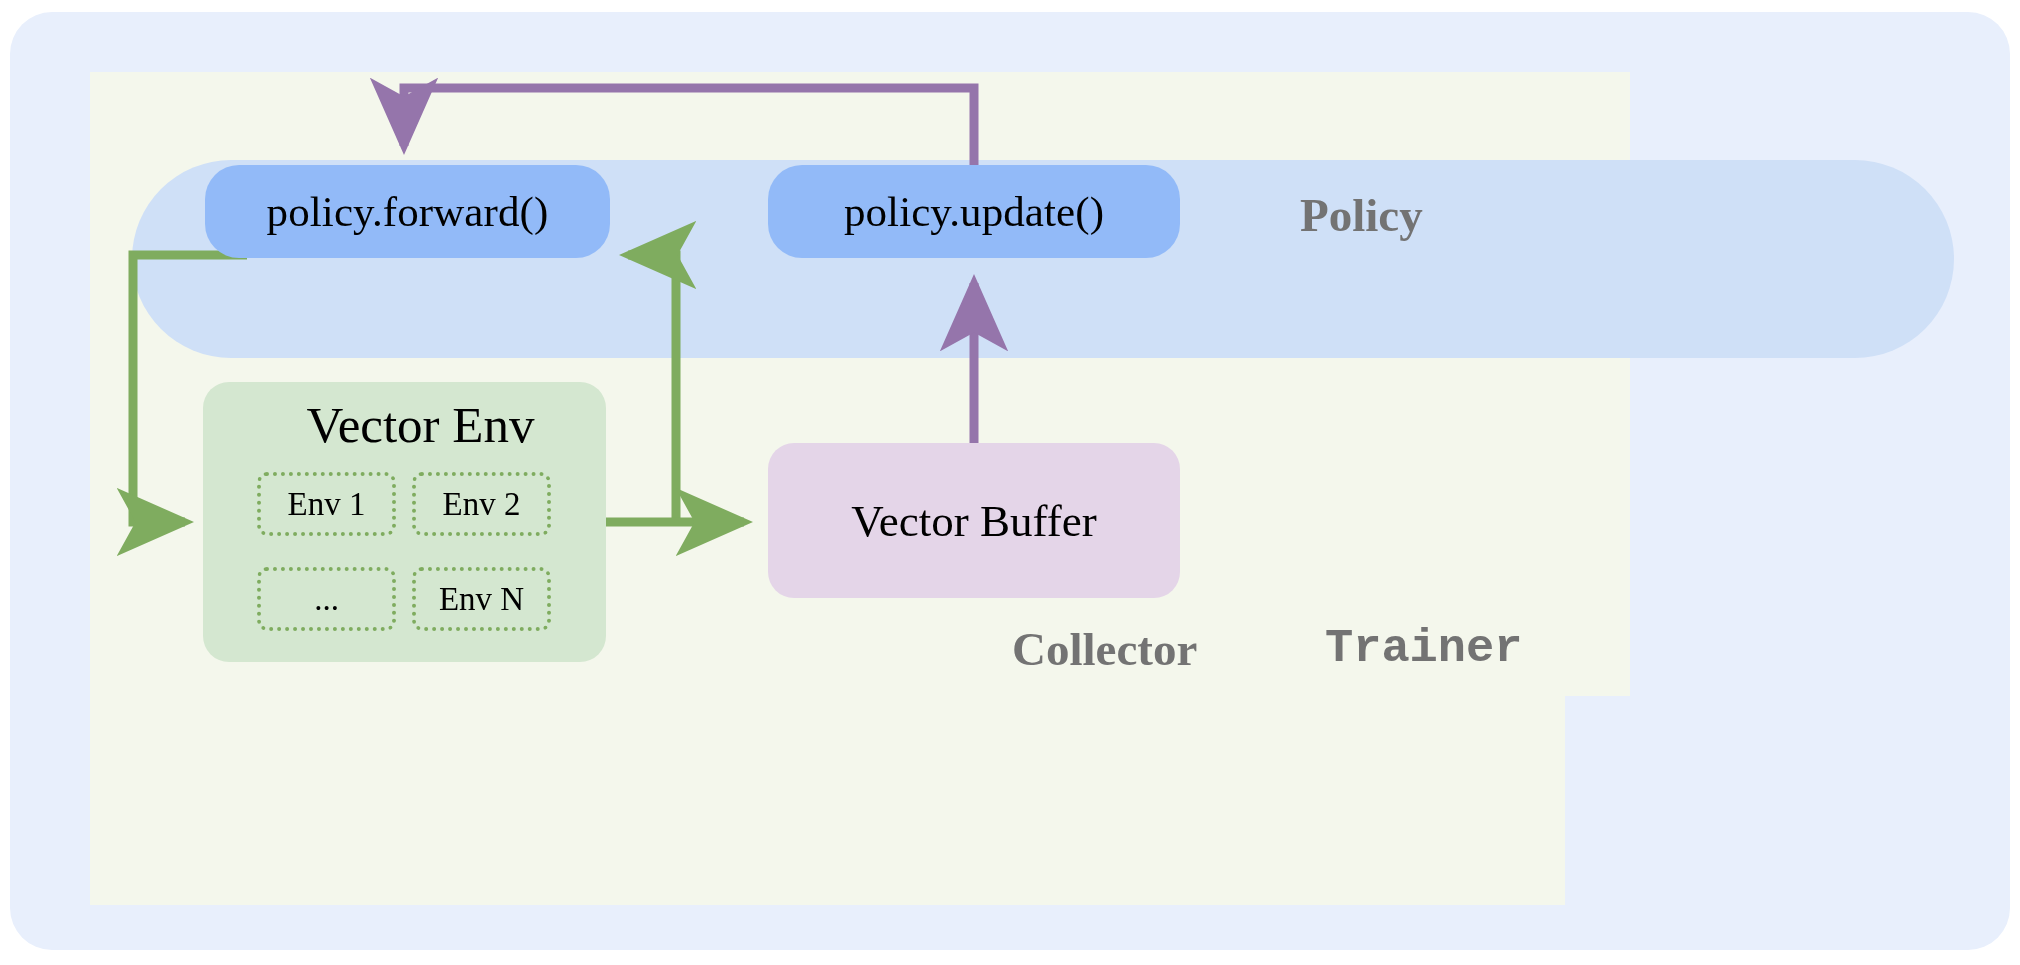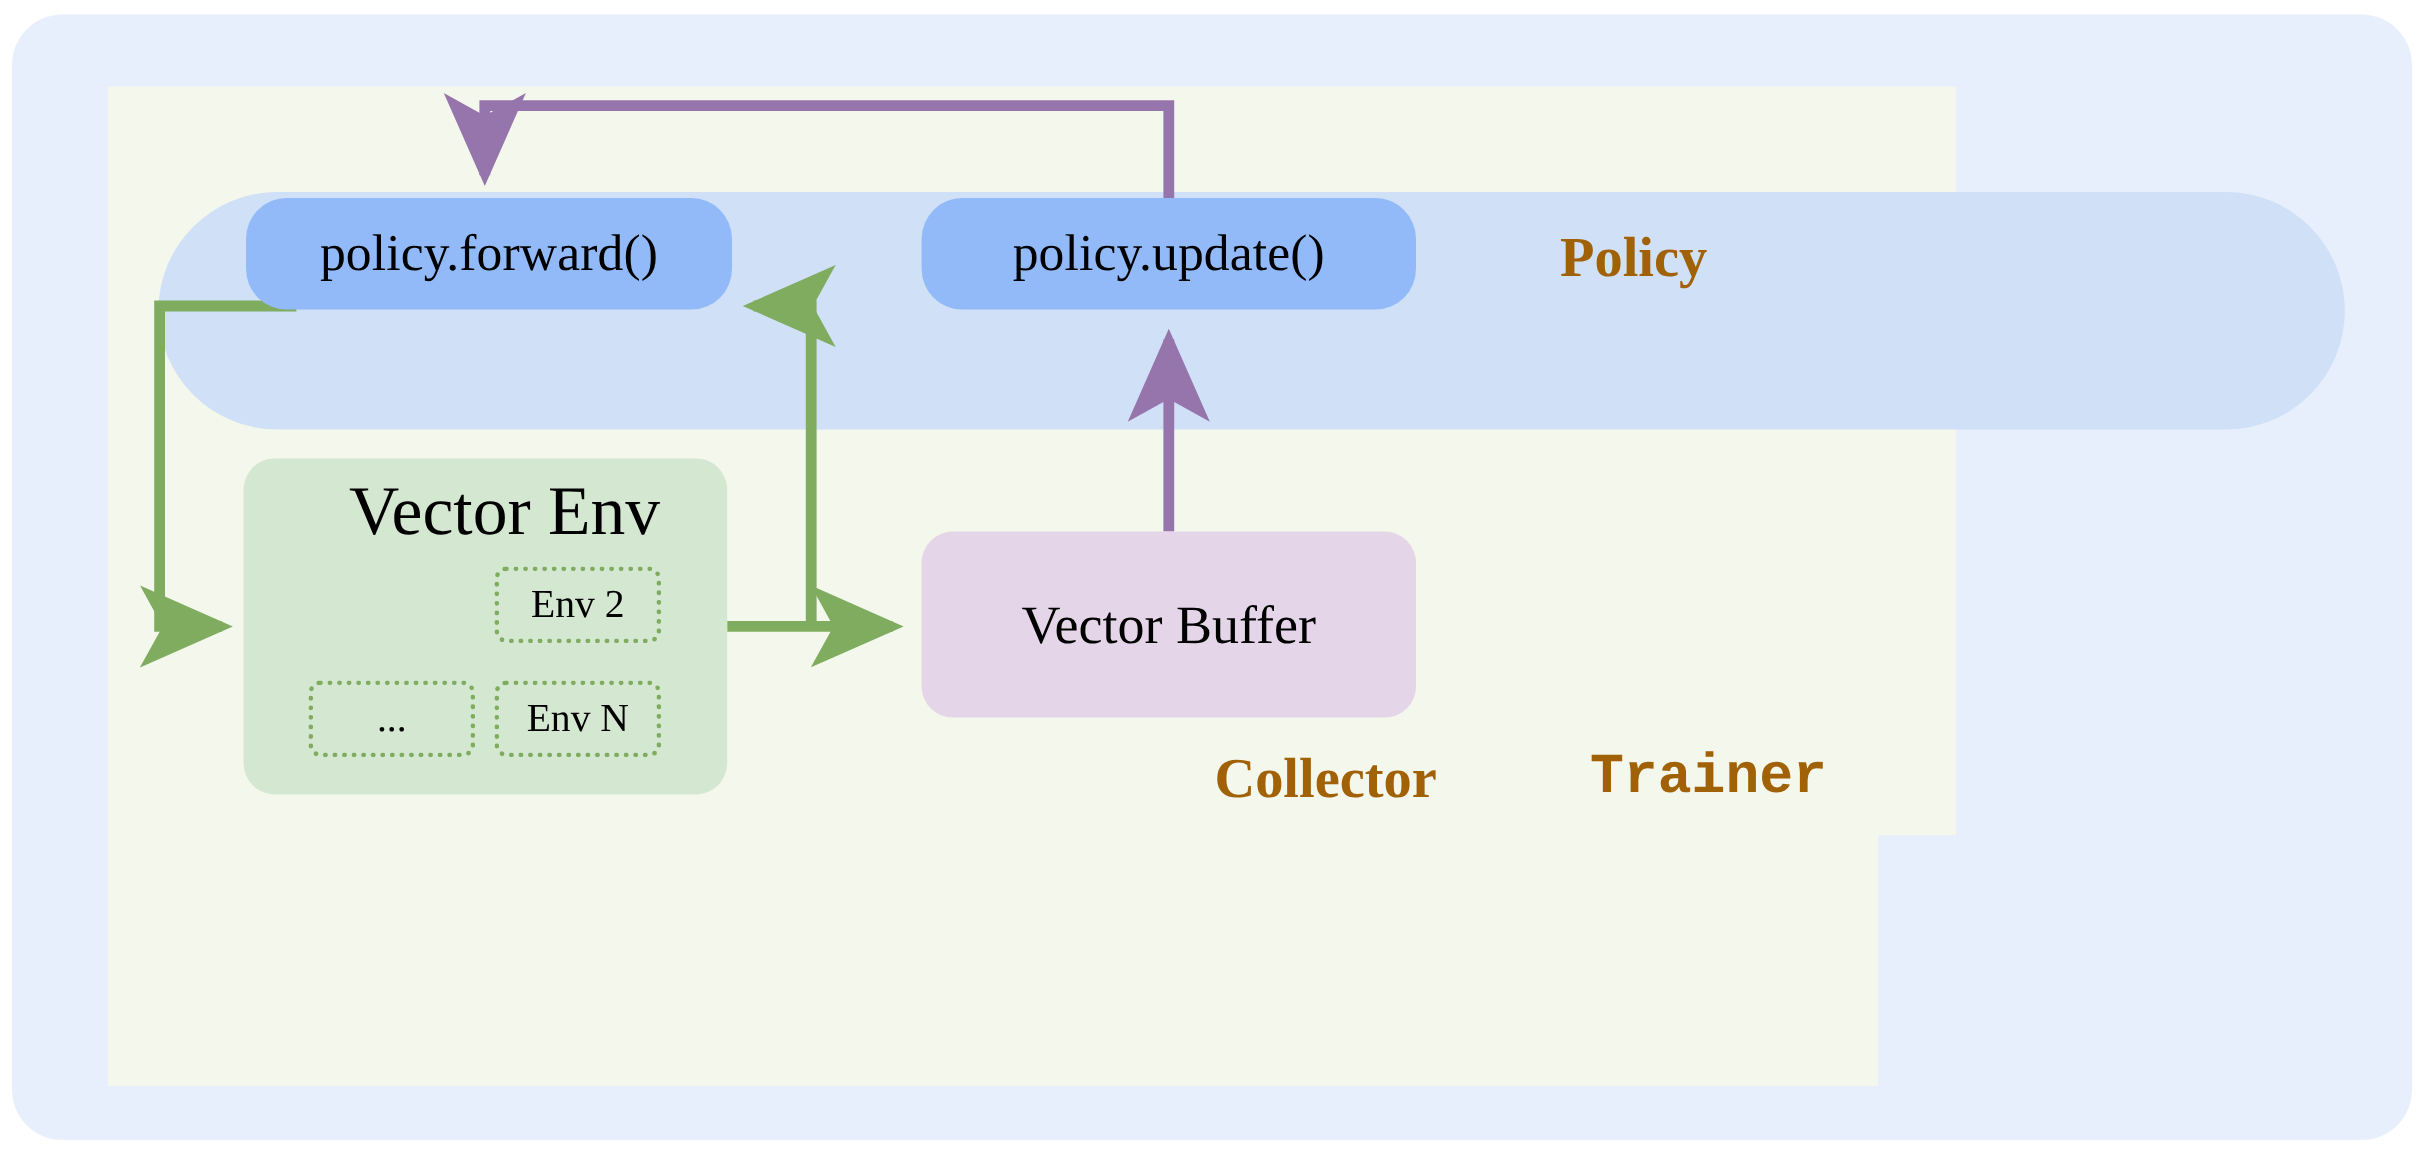--- a/index.html
+++ b/index.html
@@ -36,21 +36,21 @@
   #policy-update{left:768px;top:165px;width:412px;height:93px;}
 
   
   #vector-env-box{
     left:203px;top:382px;width:403px;height:280px;
     background:#d4e7d0;border-radius:26px;
   }
   #vector-env-title{
     left:203px;top:398px;width:435px;height:54px;
     display:flex;align-items:center;justify-content:center;
-    font-size:58px;color:#000;
+    font-size:51px;color:#000;
   }
   .env-cell{
     background:transparent;
     border:4px dotted #7fac5f;border-radius:10px;
     display:flex;align-items:center;justify-content:center;
     font-size:33px;color:#000;
   }
   #env-1{left:257px;top:472px;width:131px;height:56px;}
   #env-2{left:412px;top:472px;width:131px;height:56px;}
   #env-dots{left:257px;top:567px;width:131px;height:56px;}
@@ -58,21 +58,21 @@
 
   
   #vector-buffer-box{
     left:768px;top:443px;width:412px;height:155px;
     background:#e4d5e8;border-radius:26px;
     display:flex;align-items:center;justify-content:center;
     font-size:45px;color:#000;
   }
 
   
-  .caption{font-weight:bold;color:#a16207;}
+  .caption{font-weight:bold;color:#737373;}
   #policy-caption{left:1300px;top:188px;font-size:47px;}
   #collector-caption{left:1012px;top:622px;font-size:47px;}
   #trainer-caption{left:1325px;top:622px;font-size:47px;font-family:Liberation Mono, monospace;}
 
   
   #arrows{left:0;top:0;width:2020px;height:965px;}
 </style>
 </head>
 <body>
 
@@ -104,20 +104,21 @@
     <path d="M 974,165 L 974,88 L 404,88 L 404,146" fill="none" stroke="#9575ab" stroke-width="9" marker-end="url(#pur-arrow)"></path>
   </svg>
 
   <div class="abs pill" id="policy-update">policy.update()</div>
 
   <div class="abs pill" id="policy-forward">policy.forward()</div>
 
   <div class="abs" id="vector-env-box"></div>
   <div class="abs" id="vector-env-title">Vector Env</div>
 
+  <div class="abs env-cell" id="env-1">Env 1</div>
   <div class="abs env-cell" id="env-2">Env 2</div>
   <div class="abs env-cell" id="env-dots">...</div>
   <div class="abs env-cell" id="env-n">Env N</div>
 
   <div class="abs" id="vector-buffer-box">Vector Buffer</div>
 
   <div class="abs caption" id="policy-caption">Policy</div>
   <div class="abs caption" id="collector-caption">Collector</div>
   <div class="abs caption" id="trainer-caption">Trainer</div>
 

